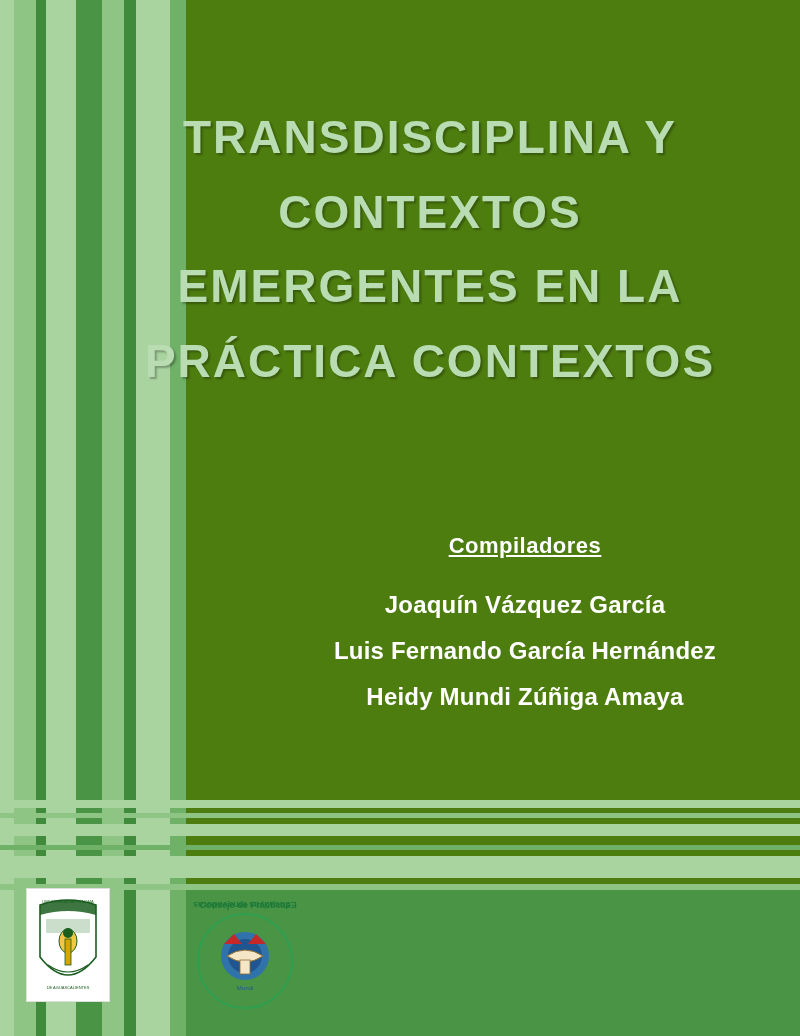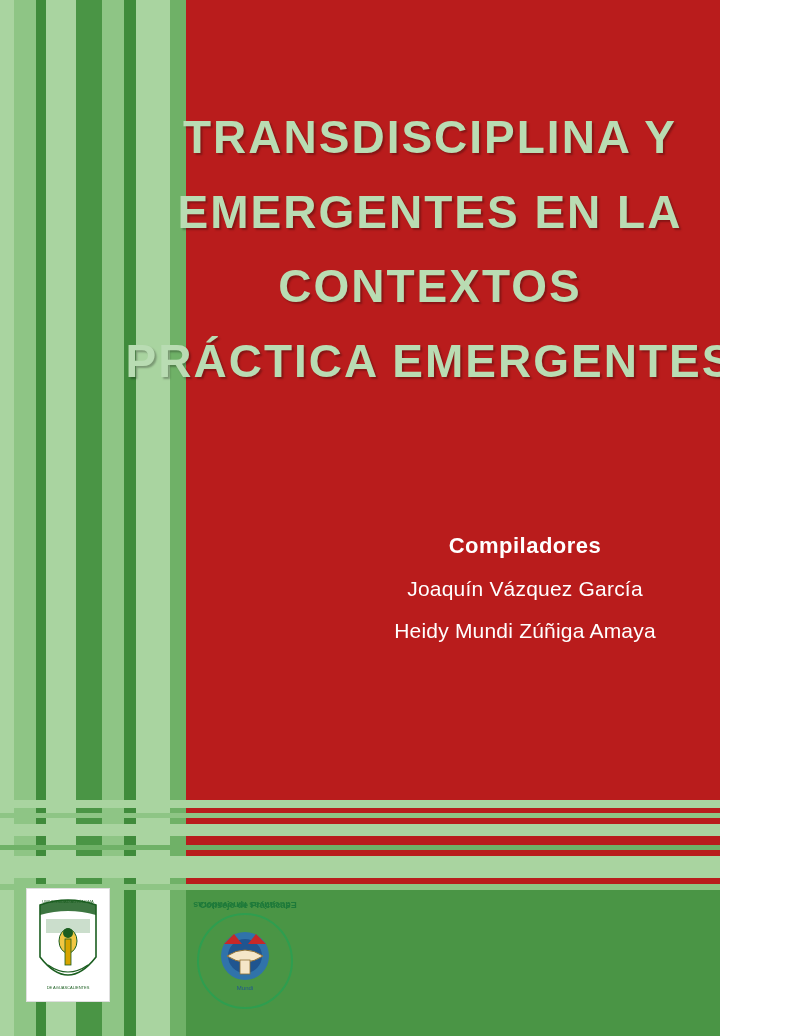--- a/index.html
+++ b/index.html
@@ -7,23 +7,23 @@
     padding: 0;
   }
   body {
     width: 800px;
     height: 1036px;
     overflow: hidden;
     font-family: "Liberation Sans", sans-serif;
   }
   #cover {
     position: relative;
-    width: 720px;
+    width: 800px;
     height: 1036px;
-    background: #b91c1c;
+    background: #4d7c0f;
     overflow: hidden;
   }
   
   .stripe {
     position: absolute;
     top: 0;
     bottom: 0;
   }
   .s1 { left: 0px;   width: 14px; background: #a9d4a0; }
   .s2 { left: 14px;  width: 22px; background: #8ec585; }
@@ -88,26 +88,27 @@
     position: absolute;
     left: 280px;
     top: 533px;
     width: 490px;
     text-align: center;
     color: #ffffff;
   }
   .comp-label {
     font-size: 22px;
     font-weight: bold;
-    margin-bottom: 18px;
+    margin-bottom: 32px;
     letter-spacing: 0.5px;
+    text-decoration: underline;
   }
   .author {
-    font-size: 21px;
-    font-weight: normal;
+    font-size: 24px;
+    font-weight: bold;
     margin-bottom: 18px;
     letter-spacing: 0.2px;
   }
 
   
   .emblem {
     position: absolute;
     left: 26px;
     top: 888px;
     width: 82px;
@@ -171,28 +172,29 @@
     <div class="stripe s4"></div>
     <div class="stripe s5"></div>
     <div class="stripe s6"></div>
     <div class="stripe s7"></div>
     <div class="stripe s8"></div>
     <div class="stripe s9"></div>
   </div>
 
   <div class="title-block">
     <div class="title-line">TRANSDISCIPLINA Y</div>
+    <div class="title-line">CONTEXTOS</div>
     <div class="title-line">EMERGENTES EN LA</div>
-    <div class="title-line">CONTEXTOS</div>
-    <div class="title-line">PRÁCTICA EMERGENTES</div>
+    <div class="title-line">PRÁCTICA CONTEXTOS</div>
   </div>
 
   <div class="authors-block">
     <div class="comp-label">Compiladores</div>
     <div class="author">Joaquín Vázquez García</div>
+    <div class="author">Luis Fernando García Hernández</div>
     <div class="author">Heidy Mundi Zúñiga Amaya</div>
   </div>
 
   <div class="emblem">
     <svg class="emblem-inner" viewBox="0 0 68 100" xmlns="http://www.w3.org/2000/svg">
       <path d="M6 10 Q34 0 62 10 L62 62 Q34 98 6 62 Z" fill="#ffffff" stroke="#1b5e20" stroke-width="1.6"></path>
       <path d="M6 10 Q34 0 62 10 L62 20 Q34 12 6 20 Z" fill="#1b5e20" opacity="0.85"></path>
       <rect x="12" y="24" width="44" height="14" fill="#2e7d32" opacity="0.25"></rect>
       <ellipse cx="34" cy="46" rx="9" ry="12" fill="#f2c744" stroke="#1b5e20" stroke-width="1"></ellipse>
       <rect x="31" y="44" width="6" height="26" fill="#d8a400" stroke="#1b5e20" stroke-width="0.8"></rect>

